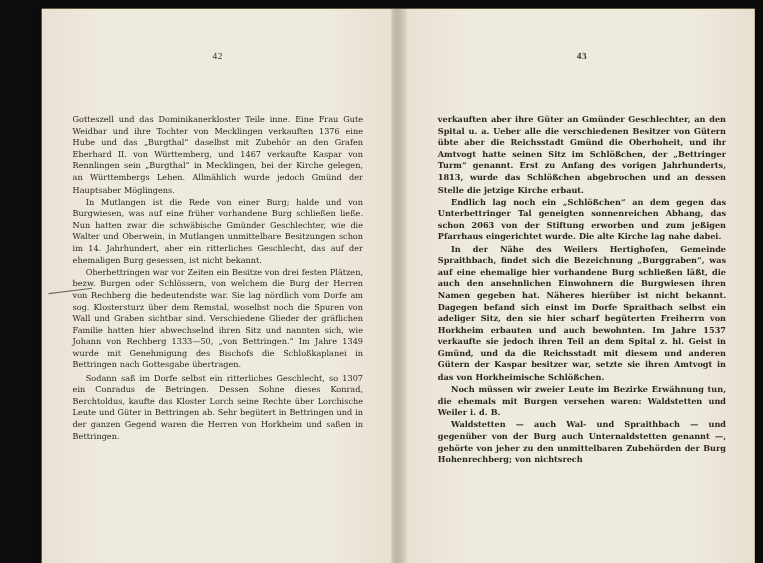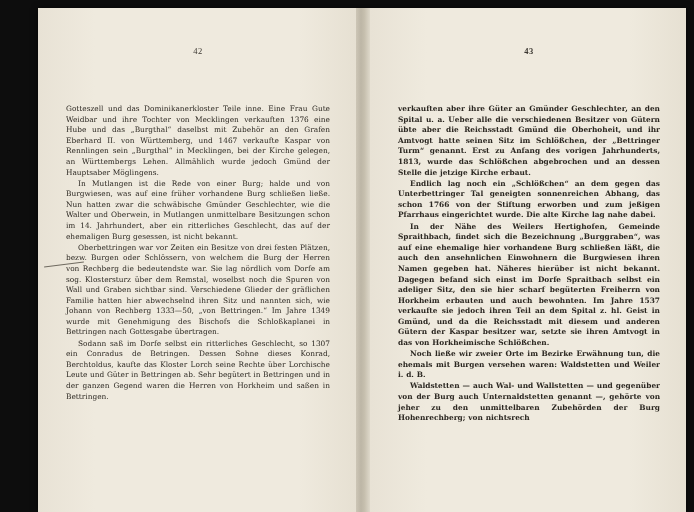--- a/index.html
+++ b/index.html
@@ -122,22 +122,22 @@
       </div>
     </div>
 
     <div class="gutter"></div>
 
     <div class="page right">
       <div class="page-inner">
         <div class="folio">43</div>
         <div class="col">
           <p class="para noindent">verkauften aber ihre Güter an Gmünder Geschlechter, an den Spital u. a. Ueber alle die verschiedenen Besitzer von Gütern übte aber die Reichsstadt Gmünd die Oberhoheit, und ihr Amtvogt hatte seinen Sitz im Schlößchen, der „Bettringer Turm“ genannt. Erst zu Anfang des vorigen Jahrhunderts, 1813, wurde das Schlößchen abgebrochen und an dessen Stelle die jetzige Kirche erbaut.</p>
-          <p class="para">Endlich lag noch ein „Schlößchen“ an dem gegen das Unterbettringer Tal geneigten sonnenreichen Abhang, das schon 1766 von der Stiftung erworben und zum jeßigen Pfarrhaus eingerichtet wurde. Die alte Kirche lag nahe dabei.</p>
+          <p class="para">Endlich lag noch ein „Schlößchen“ an dem gegen das Unterbettringer Tal geneigten sonnenreichen Abhang, das schon 2063 von der Stiftung erworben und zum jeßigen Pfarrhaus eingerichtet wurde. Die alte Kirche lag nahe dabei.</p>
           <p class="para">In der Nähe des Weilers Hertighofen, Gemeinde Spraithbach, findet sich die Bezeichnung „Burggraben“, was auf eine ehemalige hier vorhandene Burg schließen läßt, die auch den ansehnlichen Einwohnern die Burgwiesen ihren Namen gegeben hat. Näheres hierüber ist nicht bekannt. Dagegen befand sich einst im Dorfe Spraitbach selbst ein adeliger Sitz, den sie hier scharf begüterten Freiherrn von Horkheim erbauten und auch bewohnten. Im Jahre 1537 verkaufte sie jedoch ihren Teil an dem Spital z. hl. Geist in Gmünd, und da die Reichsstadt mit diesem und anderen Gütern der Kaspar besitzer war, setzte sie ihren Amtvogt in das von Horkheimische Schlößchen.</p>
-          <p class="para">Noch ließe wir zweier Orte im Bezirke Erwähnung tun, die ehemals mit Burgen versehen waren: Waldstetten und Weiler i. d. B.</p>
-          <p class="para">Waldstetten — auch Wal- und Wallstetten — und gegenüber von der Burg auch Unternaldstetten genannt —, gehörte von jeher zu den unmittelbaren Zubehörden der Burg Hohenrechberg; von nichtsrech</p>
+          <p class="para">Noch müssen wir zweier Leute im Bezirke Erwähnung tun, die ehemals mit Burgen versehen waren: Waldstetten und Weiler i. d. B.</p>
+          <p class="para">Waldstetten — auch Wal- und Spraithbach — und gegenüber von der Burg auch Unternaldstetten genannt —, gehörte von jeher zu den unmittelbaren Zubehörden der Burg Hohenrechberg; von nichtsrech</p>
         </div>
       </div>
     </div>
 
   </div>
 </div>
 
 </body></html>

